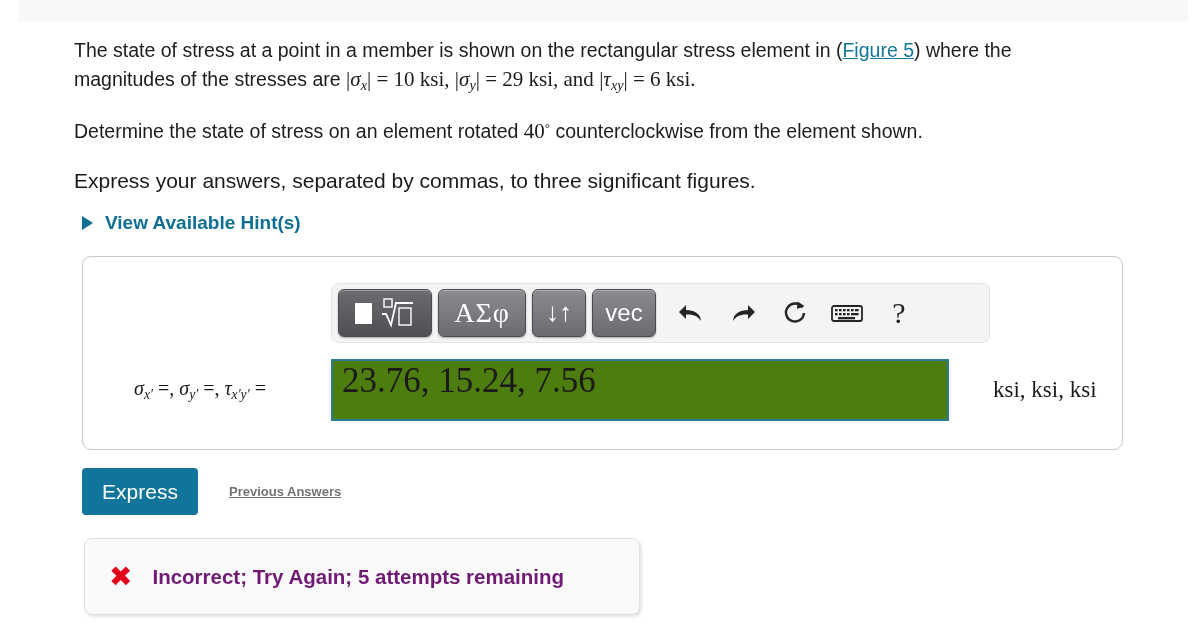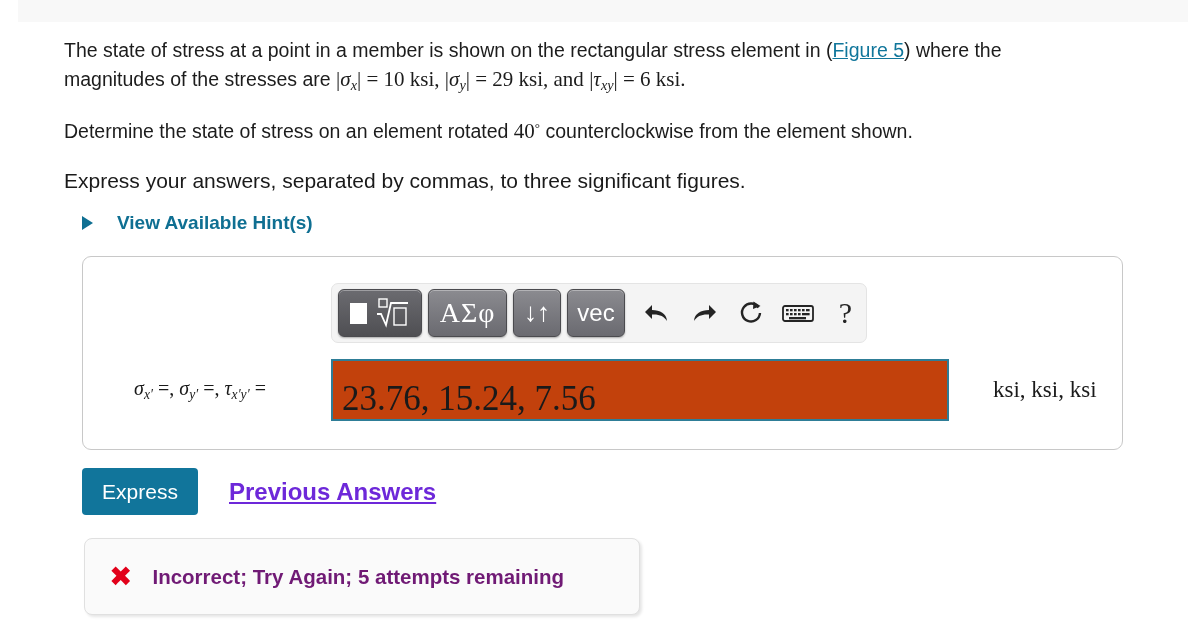--- a/index.html
+++ b/index.html
@@ -13,21 +13,21 @@
   .page { position: relative; width: 1200px; height: 635px; background:#fff; }
 
   
   .top-strip {
     position: absolute; left: 18px; top: 0; width: 1170px; height: 22px;
     background: #f8f8f8;
   }
 
   
   .stmt {
-    position: absolute; left: 64px; top: 36px; width: 1040px;
+    position: absolute; left: 74px; top: 36px; width: 1040px;
     font-size: 19.5px; color: #1c1c1c; line-height: 1.45;
   }
   .stmt p { margin: 0 0 20px 0; }
   .stmt p.para2 { margin-bottom: 20px; }
   .bold-line { font-weight: normal; font-size: 21px; color:#1a1a1a; margin:0; }
 
   .mathserif {
     font-family: "Liberation Serif", serif;
     font-size: 21px;
   }
@@ -35,21 +35,21 @@
   sub.small { font-size: 0.68em; font-style: italic; vertical-align: -0.28em; }
   sup.deg { font-size: 0.62em; vertical-align: 0.48em; }
 
   a.figlink {
     color: #10769b; text-decoration: underline; cursor: pointer;
   }
 
   
   .hints {
     position: absolute; left: 82px; top: 212px;
-    display: flex; align-items: center; gap: 24px;
+    display: flex; align-items: center; gap: 12px;
     cursor: pointer;
   }
   .tri {
     width: 0; height: 0;
     border-left: 11px solid #0f6f92;
     border-top: 7.5px solid transparent;
     border-bottom: 7.5px solid transparent;
   }
   .hints-label {
     color: #0f6f92; font-weight: bold; font-size: 19px;
@@ -59,21 +59,21 @@
   .panel {
     position: absolute; left: 82px; top: 256px;
     width: 1041px; height: 194px;
     border: 1px solid #c8c8c8; border-radius: 9px;
     background: #fff;
   }
 
   
   .toolbar {
     position: absolute; left: 248px; top: 26px;
-    width: 536px; height: 60px;
+    width: 659px; height: 60px;
     background: #f4f4f4; border: 1px solid #e4e4e4;
     border-radius: 7px;
     display: flex; align-items: center; padding-left: 6px;
   }
   .mbtn {
     height: 48px; border-radius: 6px;
     border: 1px solid #4b4b4f;
     margin-right: 6px;
     display: flex; align-items: center; justify-content: center;
     color: #fff;
@@ -107,22 +107,22 @@
     position: absolute; left: 0; top: 100px; width: 1041px; height: 66px;
     display: flex; align-items: center;
   }
   .ans-label {
     width: 248px; text-align: center; padding-right: 14px;
     font-family:"Liberation Serif", serif; font-size: 20px; color:#1a1a1a;
     white-space: nowrap;
   }
   .ans-input {
     width: 618px; height: 62px;
-    border: 2px solid #2e7d97; background: #c2410c;
-    display: flex; align-items: flex-end; padding-left: 9px;
+    border: 2px solid #2e7d97; background: #4d7c0f;
+    display: flex; align-items: flex-start; padding-left: 9px;
     font-family: "Liberation Serif", serif; font-size: 35px; color: #1a1a1a;
     cursor: text; overflow: hidden; white-space: nowrap;
   }
   .ans-units {
     margin-left: 44px;
     font-family:"Liberation Serif", serif; font-size: 23px; color:#1a1a1a;
   }
 
   
   .submit-row {
@@ -131,21 +131,21 @@
   }
   .submit-btn {
     width: 116px; height: 47px;
     background: #11759b; color: #fff;
     border: none; border-radius: 4px;
     font-size: 21px; font-family:"Liberation Sans", sans-serif;
     cursor: pointer;
   }
   .prev-link {
     margin-left: 31px;
-    color: #6d28d9; font-weight: bold; font-size: 24px;
+    color: #737373; font-weight: bold; font-size: 13px;
     text-decoration: underline; cursor: pointer;
   }
 
   
   .feedback {
     position: absolute; left: 84px; top: 538px;
     width: 556px; height: 77px;
     background: #fafafa; border: 1px solid #e0e0e0; border-radius: 8px;
     box-shadow: 2px 2px 3px rgba(0,0,0,.10);
     display: flex; align-items: center; padding-left: 24px;

